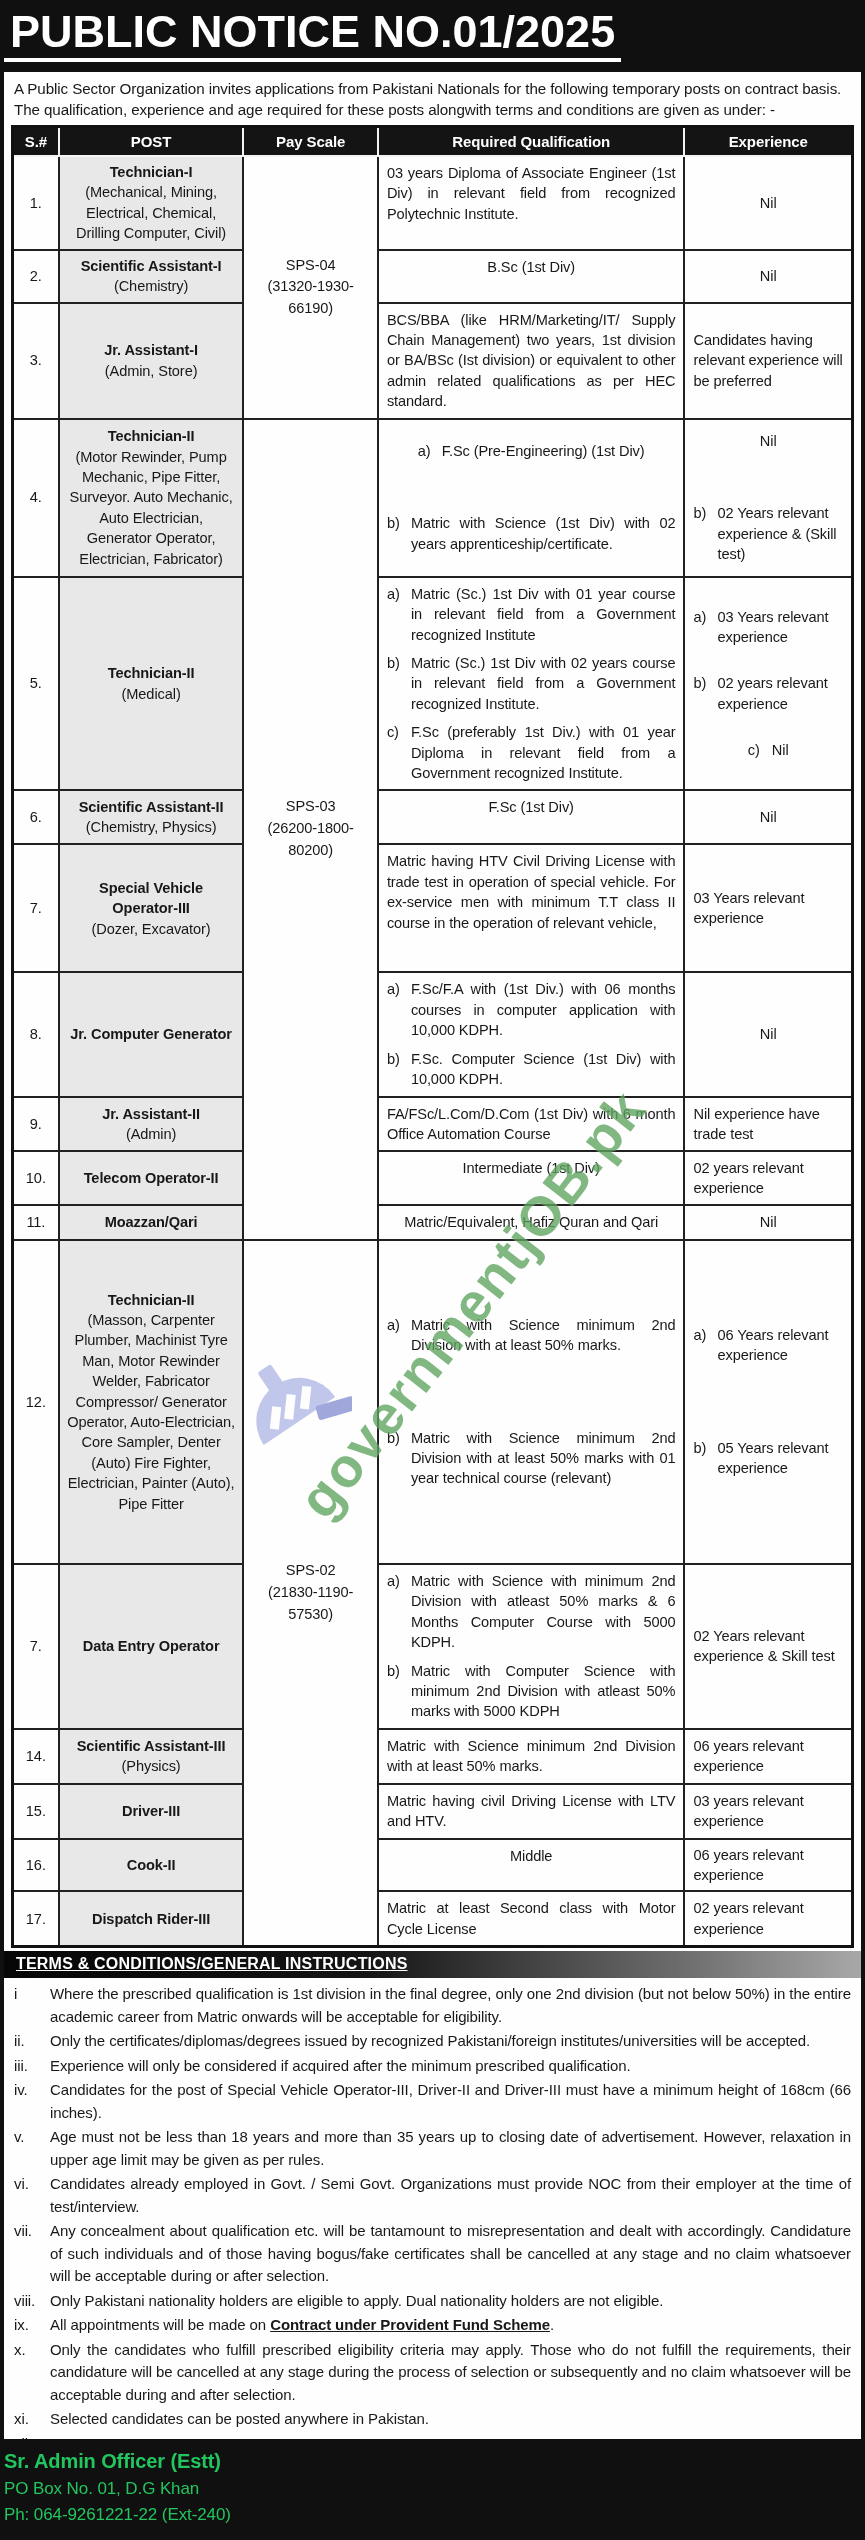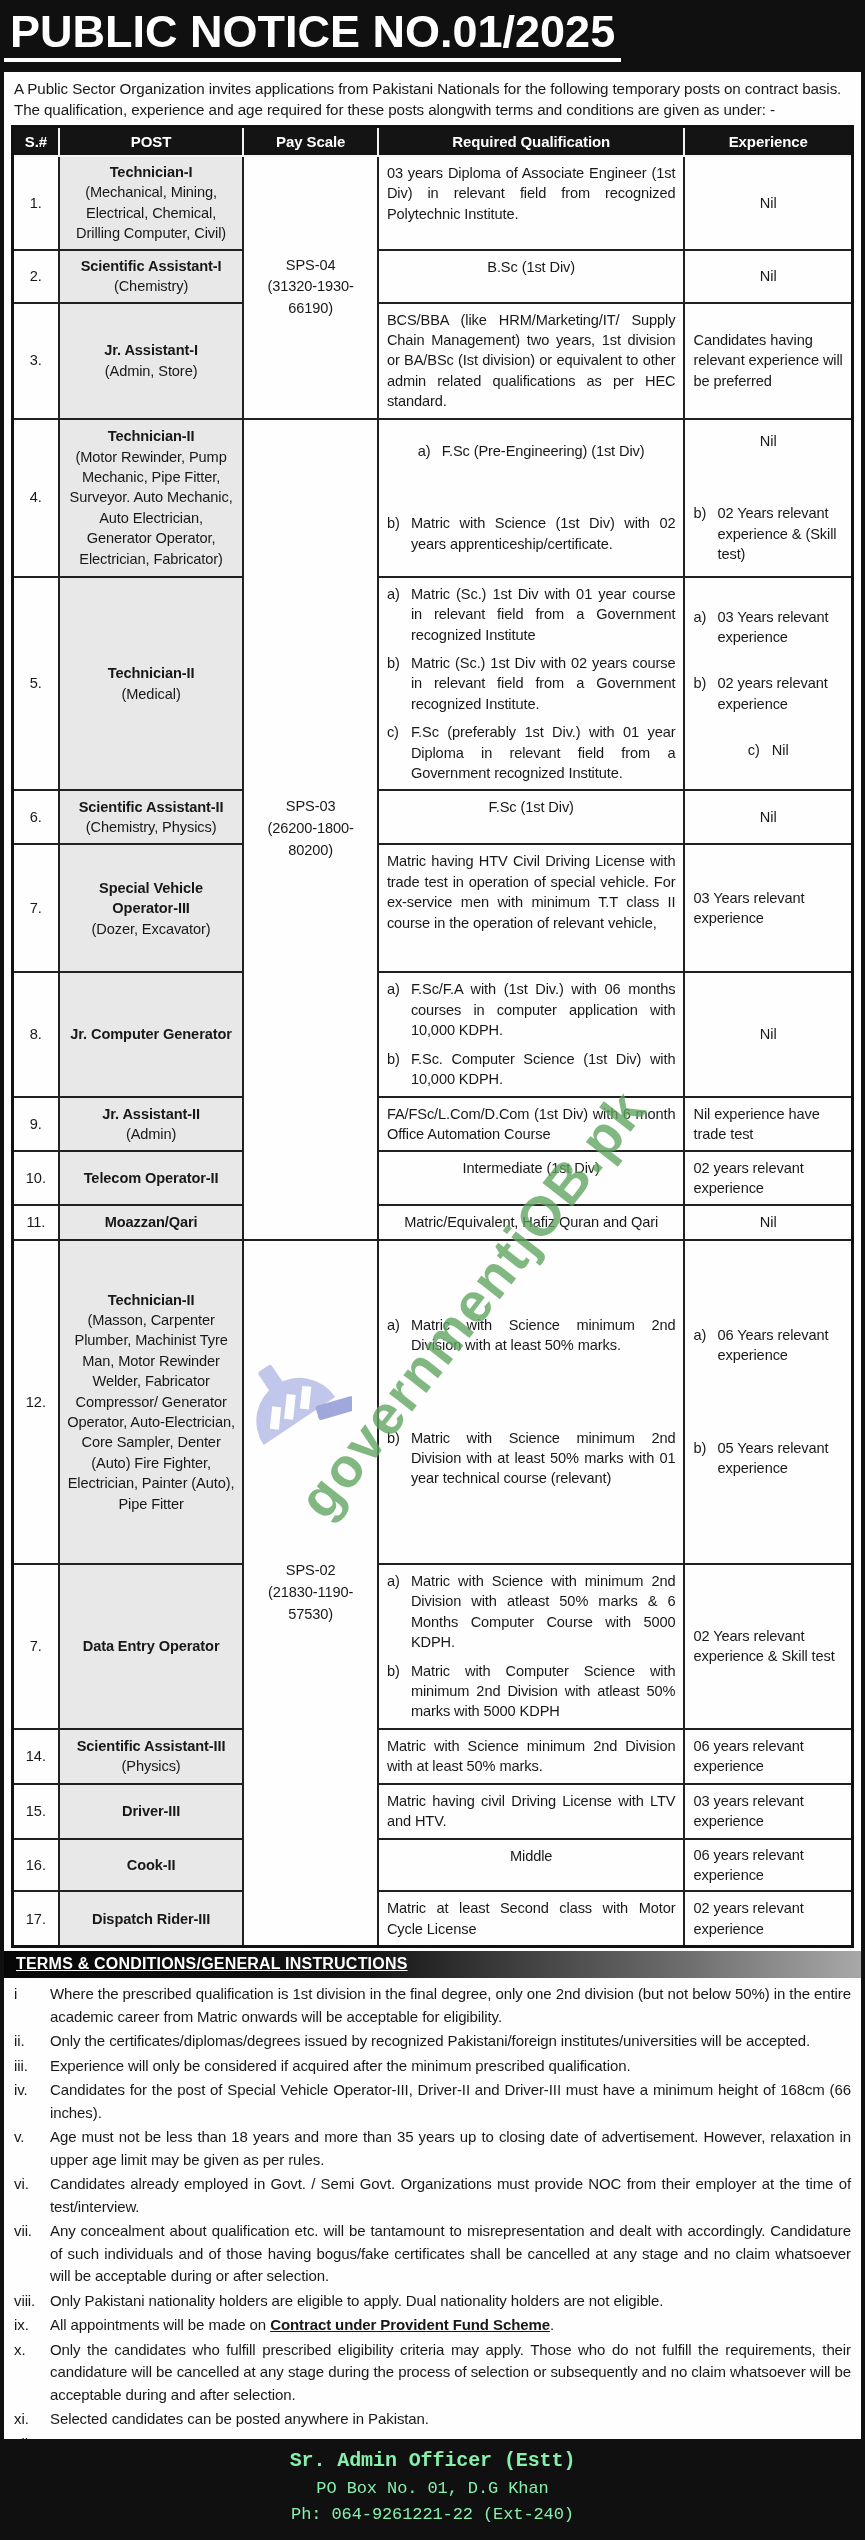--- a/index.html
+++ b/index.html
@@ -42,21 +42,21 @@
     margin-top:3px;background:linear-gradient(90deg,#060606 0%,#141414 42%,#6f6f6f 80%,#a8a8a8 100%);
     padding:4px 12px 5px;flex:0 0 auto;
   }
   .terms-bar span{color:#fff;font-weight:bold;font-size:16px;text-decoration:underline;letter-spacing:0.2px;}
   .terms-wrap{flex:1 1 auto;overflow:hidden;padding:5px 10px 4px 6px;}
   .terms{list-style:none;margin:0;padding:0;font-size:15px;line-height:1.5;}
   .term{display:flex;margin-bottom:2px;}
   .term .num{flex:0 0 36px;padding-left:4px;}
   .term .body{flex:1;text-align:justify;}
   .bu{font-weight:bold;text-decoration:underline;}
-  .footer{background:#101010;color:#86efac;text-align:center;padding:7px 0 9px;line-height:1.5;flex:0 0 auto;font-family:Liberation Mono, monospace;}
+  .footer{background:#101010;color:#22c55e;text-align:left;padding:7px 0 9px;line-height:1.5;flex:0 0 auto;}
   .footer .l1{font-weight:bold;font-size:20px;}
   .footer .l2,.footer .l3{font-size:17px;}
   .wm-text{
     position:absolute;left:332px;top:1462px;transform:rotate(-52deg);transform-origin:left bottom;
     font-size:55px;font-weight:bold;white-space:nowrap;letter-spacing:2px;
     pointer-events:none;z-index:5;text-shadow:0 0 2px rgba(255,255,255,.55);opacity:.78;
   }
   .wm-logo{position:absolute;left:234px;top:1348px;width:114px;height:118px;z-index:4;opacity:.85;pointer-events:none;}
 </style>
 </head>

